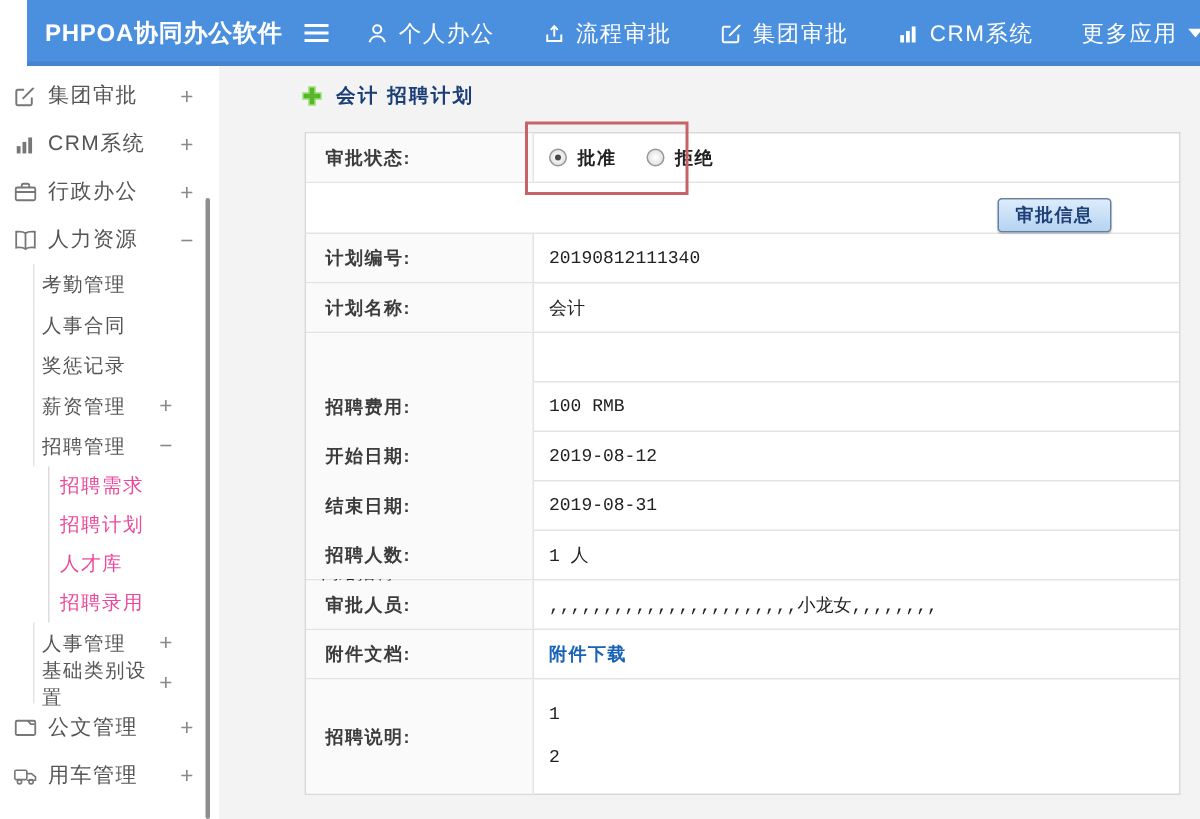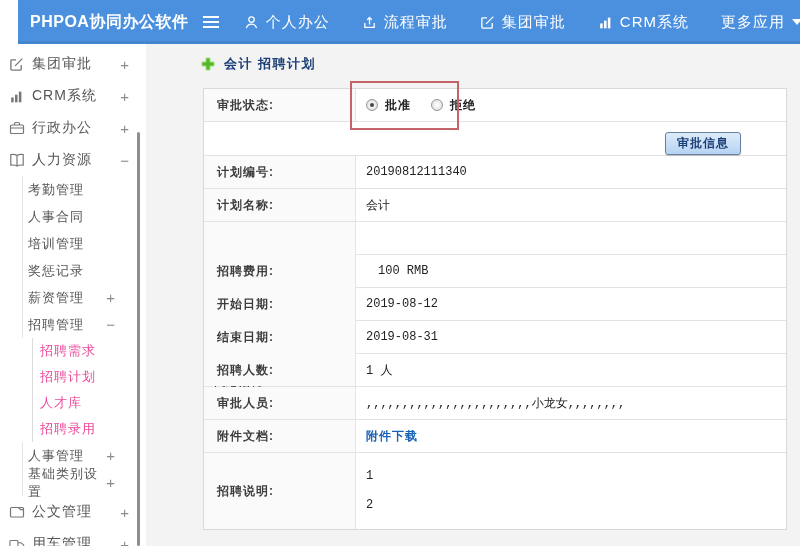--- a/index.html
+++ b/index.html
@@ -169,23 +169,20 @@
           <span>人力资源</span>
           <span class="toggle">−</span>
         </div>
         <div class="side-item lvl2">
           <span>考勤管理</span>
         </div>
         <div class="side-item lvl2">
           <span>人事合同</span>
         </div>
         <div class="side-item lvl2">
-          <span>培训管理</span>
-        </div>
-        <div class="side-item lvl2">
           <span>奖惩记录</span>
         </div>
         <div class="side-item lvl2">
           <span>薪资管理</span>
           <span class="toggle">+</span>
         </div>
         <div class="side-item lvl2">
           <span>招聘管理</span>
           <span class="toggle">−</span>
         </div>
@@ -265,21 +262,21 @@
             <div class="cell-value">20190812111340</div>
           </div>
           <div class="row" style="height: 33px;">
             <div class="cell-label">计划名称:</div>
             <div class="cell-value">会计</div>
           </div>
           <div class="row" style="height: 33px; flex-direction: column;">
             <div class="cell-label">招聘渠道:</div>
             <div class="cell-value">网络招聘</div>
           </div>
-          <div class="row" style="height: 33px; gap: 12px;">
+          <div class="row" style="height: 33px;">
             <div class="cell-label">招聘费用:</div>
             <div class="cell-value">100 RMB</div>
           </div>
           <div class="row" style="height: 33px;">
             <div class="cell-label">开始日期:</div>
             <div class="cell-value">2019-08-12</div>
           </div>
           <div class="row" style="height: 33px;">
             <div class="cell-label">结束日期:</div>
             <div class="cell-value">2019-08-31</div>

